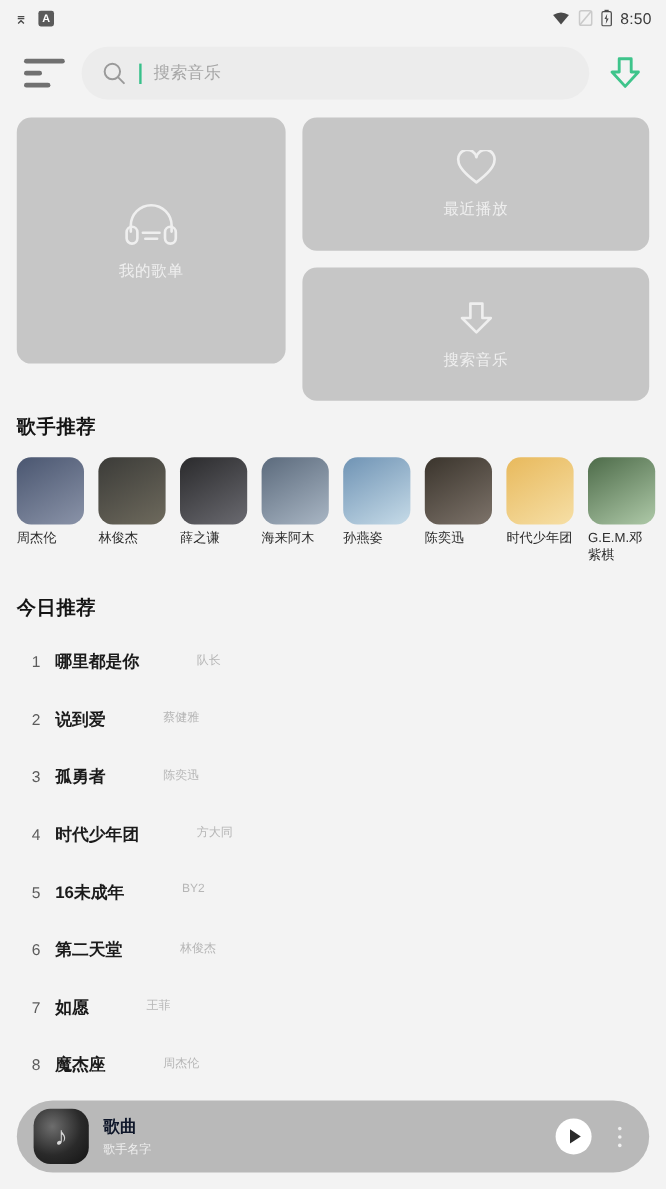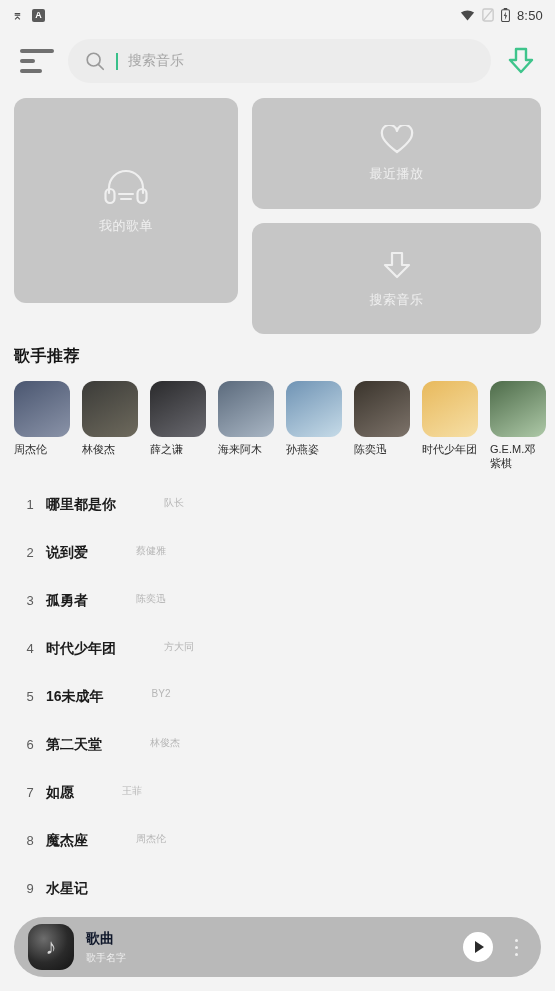--- a/index.html
+++ b/index.html
@@ -231,20 +231,21 @@
       <div class="artist">
         <div class="artist-img" style="background:linear-gradient(150deg,#e8b95c 0%,#f6dfa6 100%)"></div>
         <div class="artist-name">时代少年团</div>
       </div>
       <div class="artist">
         <div class="artist-img" style="background:linear-gradient(150deg,#4d6b49 0%,#aec9a8 100%)"></div>
         <div class="artist-name">G.E.M.邓紫棋</div>
       </div>
     </div>
 
+  <div class="sec-title sec-today">今日推荐</div>
   <div class="songs" id="song-list">
       <div class="song-row">
         <div class="song-idx">1</div>
         <div class="song-meta">
           <span class="song-title">哪里都是你</span>
           <span class="song-artist">队长</span>
         </div>
       </div>
       <div class="song-row">
         <div class="song-idx">2</div>

